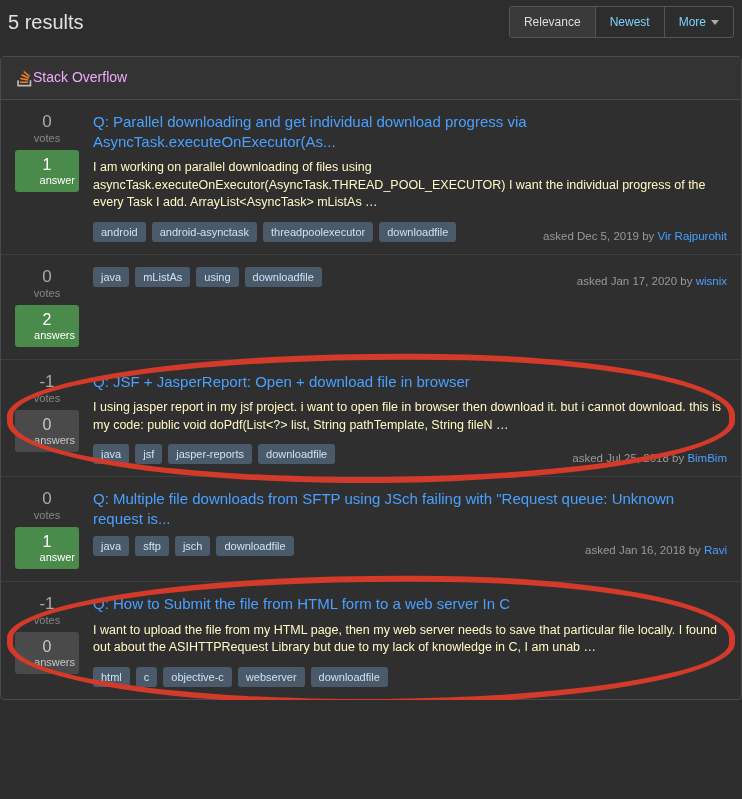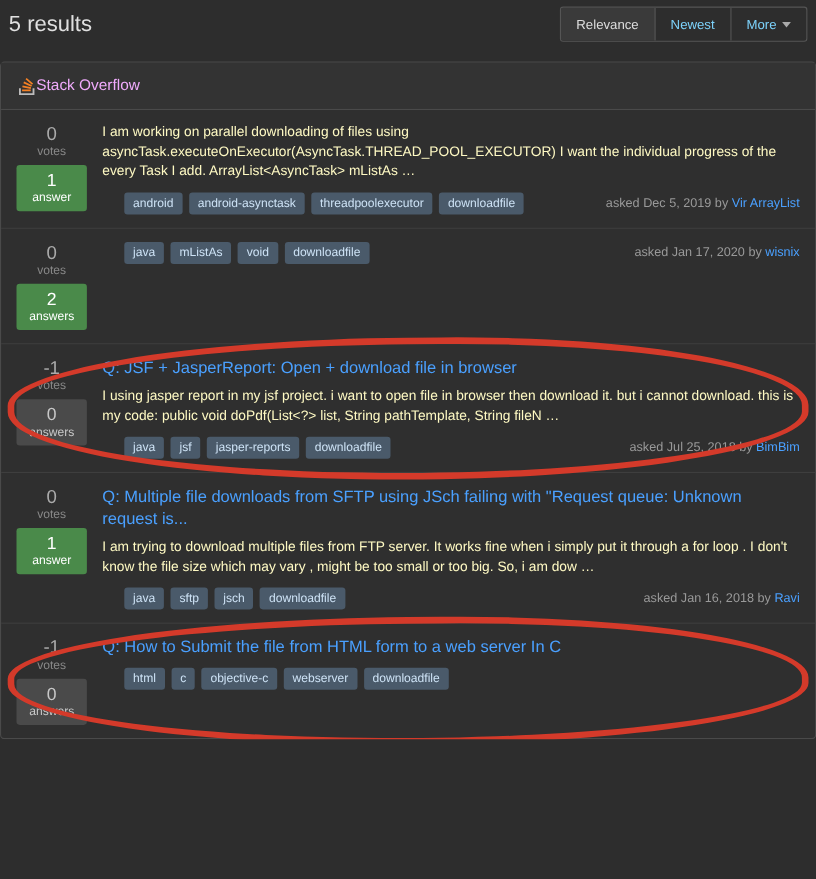--- a/index.html
+++ b/index.html
@@ -92,43 +92,42 @@
   background: #4a4a4a;
   border-radius: 3px;
   padding: 6px 4px;
   margin-top: 4px;
 }
 .answer-box.has-answer {
   background: #4a8a4a;
   color: #fff;
 }
 .answer-box .stat-num { color: inherit; font-size: 16px; }
-.answer-box .stat-label { color: inherit; }
+.answer-box .stat-label { color: inherit; text-align: right; }
 .content { flex: 1; min-width: 0; }
 .title {
   color: #4aa0ff;
   font-size: 15px;
   margin-bottom: 8px;
   line-height: 1.3;
 }
 .title a { color: #4aa0ff; text-decoration: none; }
 .q-prefix { color: #4aa0ff; }
 .excerpt {
   font-size: 12.5px;
   color: #fef9c3;
   line-height: 1.4;
   margin-bottom: 10px;
 }
 .meta-row {
   display: flex;
   justify-content: space-between;
-  align-items: center;
+  align-items: flex-end;
   flex-wrap: wrap;
   gap: 6px;
-  margin-left: 20px;
 }
 .tags { display: flex; flex-wrap: wrap; gap: 6px; }
 .tag {
   background: #4a5a6a;
   color: #cde2f5;
   padding: 4px 8px;
   font-size: 11px;
   border-radius: 3px;
   cursor: pointer;
 }
@@ -177,49 +176,50 @@
           <div class="stat-block">
             <div class="stat-num">0</div>
             <div class="stat-label">votes</div>
           </div>
           <div class="answer-box has-answer">
             <div class="stat-num">1</div>
             <div class="stat-label">answer</div>
           </div>
         </div>
         <div class="content">
+          <div class="title"><a href="#"><span class="q-prefix">Q:</span> Parallel downloading and get individual download progress via AsyncTask.executeOnExecutor(As...</a></div>
           <div class="excerpt">I am working on parallel downloading of files using asyncTask.executeOnExecutor(AsyncTask.THREAD_POOL_EXECUTOR) I want the individual progress of the every Task I add. ArrayList&lt;AsyncTask&gt; mListAs …</div>
           <div class="meta-row">
             <div class="tags">
               <span class="tag">android</span>
               <span class="tag">android-asynctask</span>
               <span class="tag">threadpoolexecutor</span>
               <span class="tag">downloadfile</span>
             </div>
-            <div class="asked">asked Dec 5, 2019 by <a href="#">Vir ArrayList</a></div>
+            <div class="asked">asked Dec 5, 2019 by <a href="#">Vir Rajpurohit</a></div>
           </div>
         </div>
       </div>
       <div class="result">
         <div class="stats">
           <div class="stat-block">
             <div class="stat-num">0</div>
             <div class="stat-label">votes</div>
           </div>
           <div class="answer-box has-answer">
             <div class="stat-num">2</div>
             <div class="stat-label">answers</div>
           </div>
         </div>
         <div class="content">
           <div class="meta-row">
             <div class="tags">
               <span class="tag">java</span>
               <span class="tag">mListAs</span>
-              <span class="tag">void</span>
+              <span class="tag">using</span>
               <span class="tag">downloadfile</span>
             </div>
             <div class="asked">asked Jan 17, 2020 by <a href="#">wisnix</a></div>
           </div>
         </div>
       </div>
       <div class="result">
         <div class="circle-annotation"></div>
         <div class="stats">
           <div class="stat-block">
@@ -251,21 +251,20 @@
             <div class="stat-num">0</div>
             <div class="stat-label">votes</div>
           </div>
           <div class="answer-box has-answer">
             <div class="stat-num">1</div>
             <div class="stat-label">answer</div>
           </div>
         </div>
         <div class="content">
           <div class="title"><a href="#"><span class="q-prefix">Q:</span> Multiple file downloads from SFTP using JSch failing with "Request queue: Unknown request is...</a></div>
-          <div class="excerpt">I am trying to download multiple files from FTP server. It works fine when i simply put it through a for loop . I don't know the file size which may vary , might be too small or too big. So, i am dow …</div>
           <div class="meta-row">
             <div class="tags">
               <span class="tag">java</span>
               <span class="tag">sftp</span>
               <span class="tag">jsch</span>
               <span class="tag">downloadfile</span>
             </div>
             <div class="asked">asked Jan 16, 2018 by <a href="#">Ravi</a></div>
           </div>
         </div>
@@ -277,20 +276,21 @@
             <div class="stat-num">-1</div>
             <div class="stat-label">votes</div>
           </div>
           <div class="answer-box ">
             <div class="stat-num">0</div>
             <div class="stat-label">answers</div>
           </div>
         </div>
         <div class="content">
           <div class="title"><a href="#"><span class="q-prefix">Q:</span> How to Submit the file from HTML form to a web server In C</a></div>
+          <div class="excerpt">I want to upload the file from my HTML page, then my web server needs to save that particular file locally. I found out about the ASIHTTPRequest Library but due to my lack of knowledge in C, I am unab …</div>
           <div class="meta-row">
             <div class="tags">
               <span class="tag">html</span>
               <span class="tag">c</span>
               <span class="tag">objective-c</span>
               <span class="tag">webserver</span>
               <span class="tag">downloadfile</span>
             </div>
           </div>
         </div>

